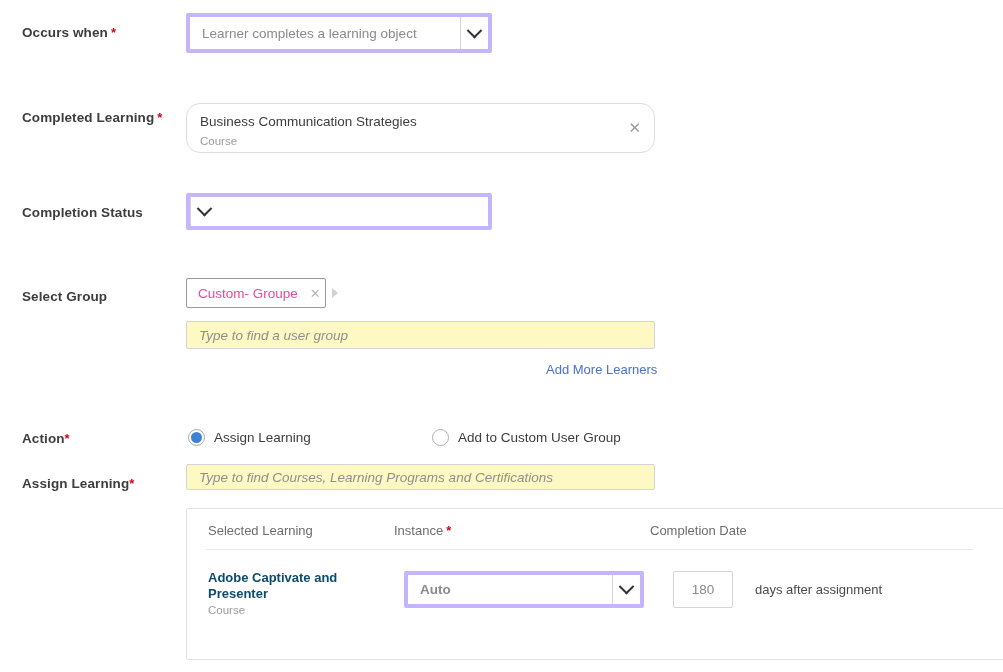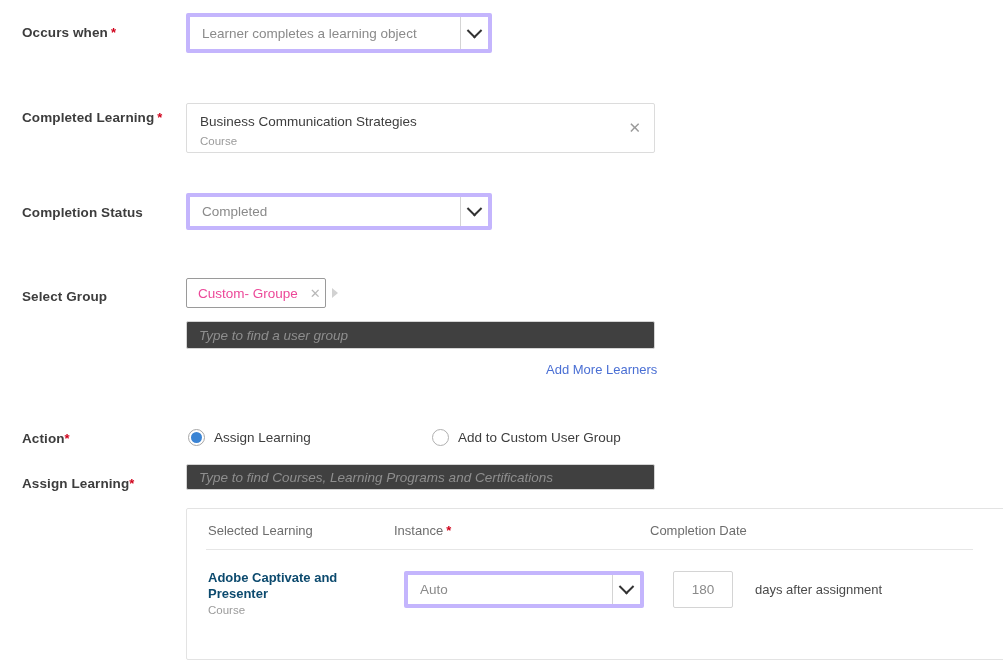--- a/index.html
+++ b/index.html
@@ -66,21 +66,21 @@
     border-right: 2px solid #333;
     border-bottom: 2px solid #333;
     transform: rotate(45deg) translate(-2px,-2px);
   }
 
   
   .card-box {
     box-sizing: border-box;
     border: 1px solid #dcdcdc;
     background: #fff;
-    border-radius: 2px;
+    border-radius: 14px;
     position: relative;
   }
   .card-title {
     position: absolute;
     left: 13px;
     top: 10px;
     font-size: 13.5px;
     color: #3d3d3d;
     white-space: nowrap;
   }
@@ -129,21 +129,21 @@
     width: 0; height: 0;
     border-top: 5px solid transparent;
     border-bottom: 5px solid transparent;
     border-left: 6px solid #d2d2d2;
   }
 
   
   .text-input {
     box-sizing: border-box;
     border: 1px solid #d4d4d4;
-    background: #404040;
+    background: #fef9c3;
     border-radius: 2px;
     display: flex;
     align-items: center;
     padding-left: 12px;
   }
   .ph {
     font-size: 13.5px;
     font-style: italic;
     color: #8e8e8e;
     white-space: nowrap;
@@ -251,21 +251,20 @@
 <div class="abs card-box" style="left:186px; top:103px; width:469px; height:50px;">
   <div class="card-title">Business Communication Strategies</div>
   <div class="card-sub">Course</div>
   <div class="x-btn" style="right:13px; top:17px;">✕</div>
 </div>
 
 <div class="abs field-label" style="left:22px; top:205px;">
   <span>Completion Status</span>
 </div>
 <div class="abs select" style="left:186px; top:193px; width:306px; height:37px;">
-  <div class="sel-value">Completed</div>
   <div class="sel-arrow">
     <span class="chev"></span>
   </div>
 </div>
 
 <div class="abs field-label" style="left:22px; top:289px;">
   <span>Select Group</span>
 </div>
 <div class="abs chip" style="left:186px; top:278px; width:140px; height:30px;">
   <span class="chip-label">Custom- Groupe</span>
@@ -311,21 +310,21 @@
   <div class="th" style="left:463px; top:14px;">
     <span>Completion Date</span>
   </div>
 
   <div class="hdr-rule" style="left:19px; top:40px; width:767px;"></div>
 
   <div>
     <div class="row-title" style="left:21px; top:61px;">Adobe Captivate and Presenter</div>
     <div class="row-sub" style="left:21px; top:95px;">Course</div>
 
-    <div class="select" style="position:absolute; left:217px; top:62px; width:240px; height:37px;">
+    <div class="select" style="position:absolute; left:217px; top:62px; width:240px; height:37px;font-weight:bold;">
       <div class="sel-value">Auto</div>
       <div class="sel-arrow">
         <span class="chev"></span>
       </div>
     </div>
 
     <div class="num-input" style="position:absolute; left:486px; top:62px; width:60px; height:37px;">180</div>
 
     <div class="plain-text" style="left:568px; top:73px;">days after assignment</div>
 

